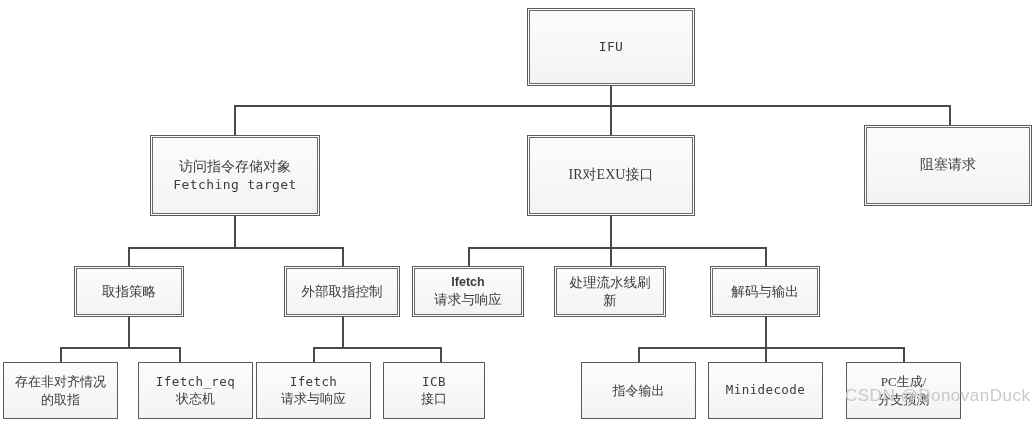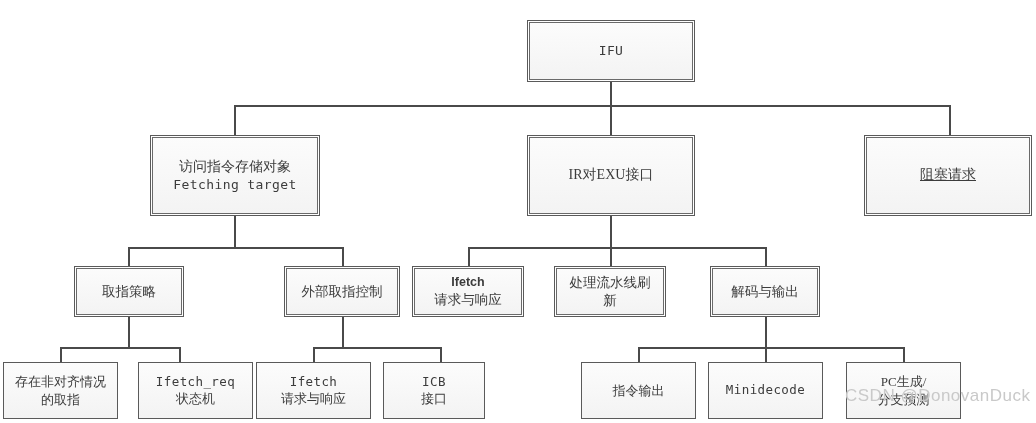--- a/index.html
+++ b/index.html
@@ -107,36 +107,36 @@
   <div class="line h" style="left:313px; top:347px; width:128px;"></div>
   <div class="line v" style="left:313px; top:347px; height:16px;"></div>
   <div class="line v" style="left:440px; top:347px; height:16px;"></div>
 
   <div class="line v" style="left:765px; top:317px; height:31px;"></div>
   <div class="line h" style="left:638px; top:347px; width:266px;"></div>
   <div class="line v" style="left:638px; top:347px; height:16px;"></div>
   <div class="line v" style="left:765px; top:347px; height:16px;"></div>
   <div class="line v" style="left:903px; top:347px; height:16px;"></div>
 
-  <div class="node dbl l1" style="left:527px; top:20px; width:168px; height:62px;">
+  <div class="node dbl l1" style="left:527px; top:8px; width:168px; height:78px;">
     <div class="inner mono">IFU</div>
   </div>
 
   <div class="node dbl l2" style="left:150px; top:135px; width:170px; height:81px;">
     <div class="inner">
       <div class="cn">访问指令存储对象</div>
       <div class="mono" style="font-size:13px;">Fetching target</div>
     </div>
   </div>
 
   <div class="node dbl l2" style="left:527px; top:135px; width:168px; height:81px;">
     <div class="inner cn">IR对EXU接口</div>
   </div>
 
-  <div class="node dbl l2" style="left:864px; top:135px; width:168px; height:81px;text-decoration:underline;">
+  <div class="node dbl l2" style="left:864px; top:125px; width:168px; height:81px;">
     <div class="inner cn">阻塞请求</div>
   </div>
 
   <div class="node dbl l3" style="left:74px; top:266px; width:110px; height:51px;">
     <div class="inner cn">取指策略</div>
   </div>
 
   <div class="node dbl l3" style="left:284px; top:266px; width:116px; height:51px;justify-content:flex-end;">
     <div class="inner cn">外部取指控制</div>
   </div>

